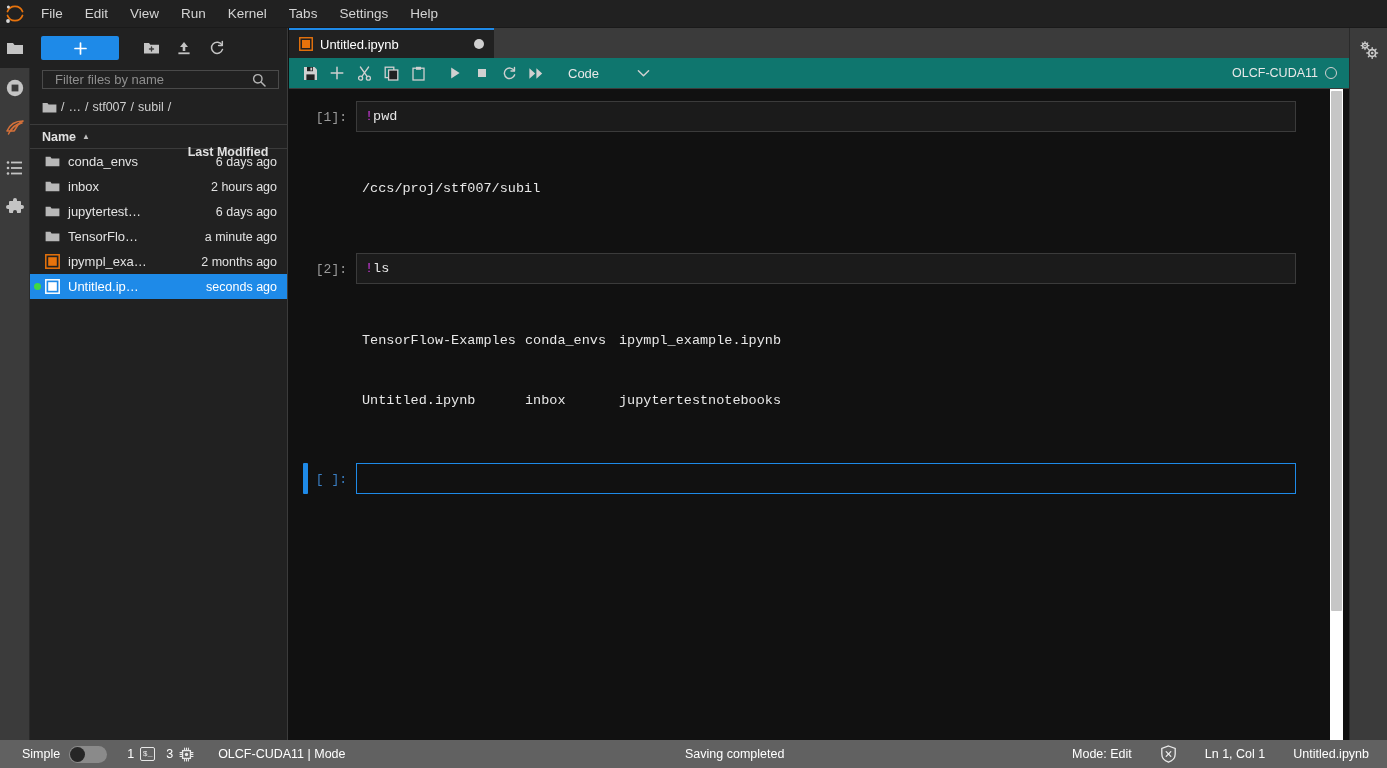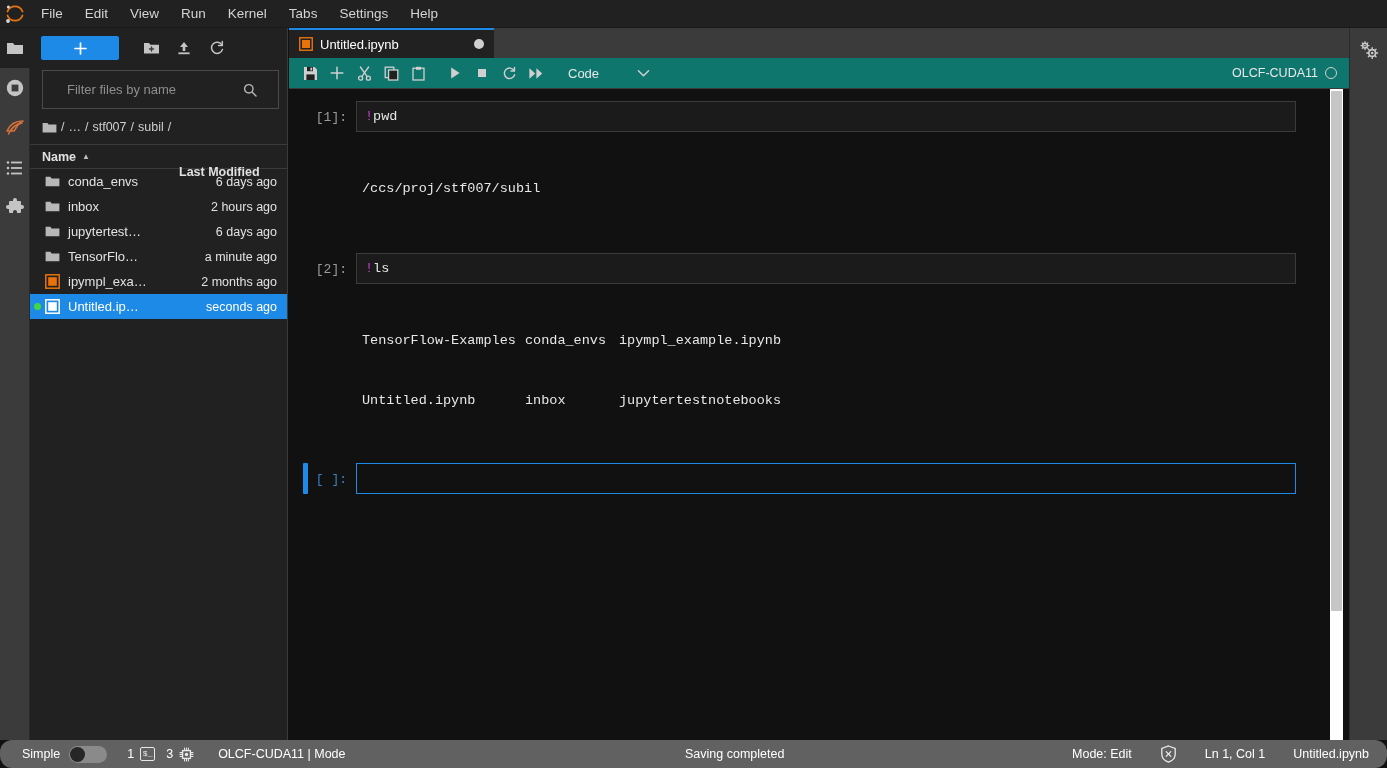--- a/index.html
+++ b/index.html
@@ -53,43 +53,43 @@
     display:flex; align-items:center; justify-content:center; cursor:pointer;
     margin-left:5px; margin-right:14px;
   }
   .fb-icon-btn {
     width:30px; height:26px; display:flex; align-items:center; justify-content:center;
     cursor:pointer; border-radius:2px;
   }
 
   #fb-filter-wrap { padding: 2px 8px 6px 12px; }
   #fb-filter {
-    width:100%; height:39px; background:#212121; border:1px solid #4a4a4a;
-    display:flex; align-items:center; padding:0 24px; justify-content:space-between;
+    width:100%; height:19px; background:#212121; border:1px solid #4a4a4a;
+    display:flex; align-items:center; padding:0 12px; justify-content:space-between;
   }
   #fb-filter input {
     background:transparent; border:none; outline:none;
     color:#c9c9c9; font-size:13px; font-family:"Liberation Sans", sans-serif;
     width: 190px;
   }
   #fb-filter input::placeholder { color:#8e8e8e; }
 
   #breadcrumb {
     height:24px; display:flex; align-items:center; gap:4px;
     padding: 0 0 0 12px; color:#cfcfcf; font-size:12.5px;
   }
   .crumb { cursor:pointer; }
 
   #fb-header {
     height:25px; display:flex; align-items:center;
     border-top:1px solid #3b3b3b; border-bottom:1px solid #3b3b3b;
     color:#e0e0e0; font-size:12.5px; font-weight:bold; margin-top:5px;
   }
   #fb-header .col-name { flex:1; padding-left:12px; display:flex; align-items:center; gap:6px; cursor:pointer; }
-  #fb-header .col-mod { width:108px; padding-right:10px; text-align:left; cursor:pointer;margin-top:30px; }
+  #fb-header .col-mod { width:108px; padding-right:10px; text-align:center; cursor:pointer;margin-top:30px; }
   .sort-caret { font-size:8px; color:#bdbdbd; }
 
   #fb-list { flex:1; overflow:hidden; }
   .fb-row {
     height:25px; display:flex; align-items:center; cursor:pointer;
     color:#e2e2e2; font-size:13px; position:relative;
   }
   .fb-row.selected { background:#1e8ae8; color:#ffffff; }
   .fb-row .running-dot {
     position:absolute; left:4px; width:7px; height:7px; border-radius:50%;
@@ -197,21 +197,21 @@
     position:absolute; right:0; top:28px; width:38px; height:712px;
     background:#3b3b3b; display:flex; flex-direction:column; align-items:center;
     border-left:1px solid #2a2a2a;
   }
   #right-rail .rail-btn { width:38px; height:44px; }
 
   
   #statusbar {
     position:absolute; left:0; bottom:0; width:1387px; height:28px;
     background:#616161; display:flex; align-items:center;
-    color:#ffffff; font-size:12.5px;border-radius:12px;
+    color:#ffffff; font-size:12.5px;
   }
   .sb-left { display:flex; align-items:center; gap:0; padding-left:22px; }
   #simple-label { margin-right:9px; }
   #simple-toggle {
     width:38px; height:17px; border-radius:9px; background:#8a8a8a;
     position:relative; cursor:pointer; margin-right:20px;
   }
   #simple-toggle .knob {
     position:absolute; left:1px; top:1px; width:15px; height:15px;
     border-radius:50%; background:#262626;

